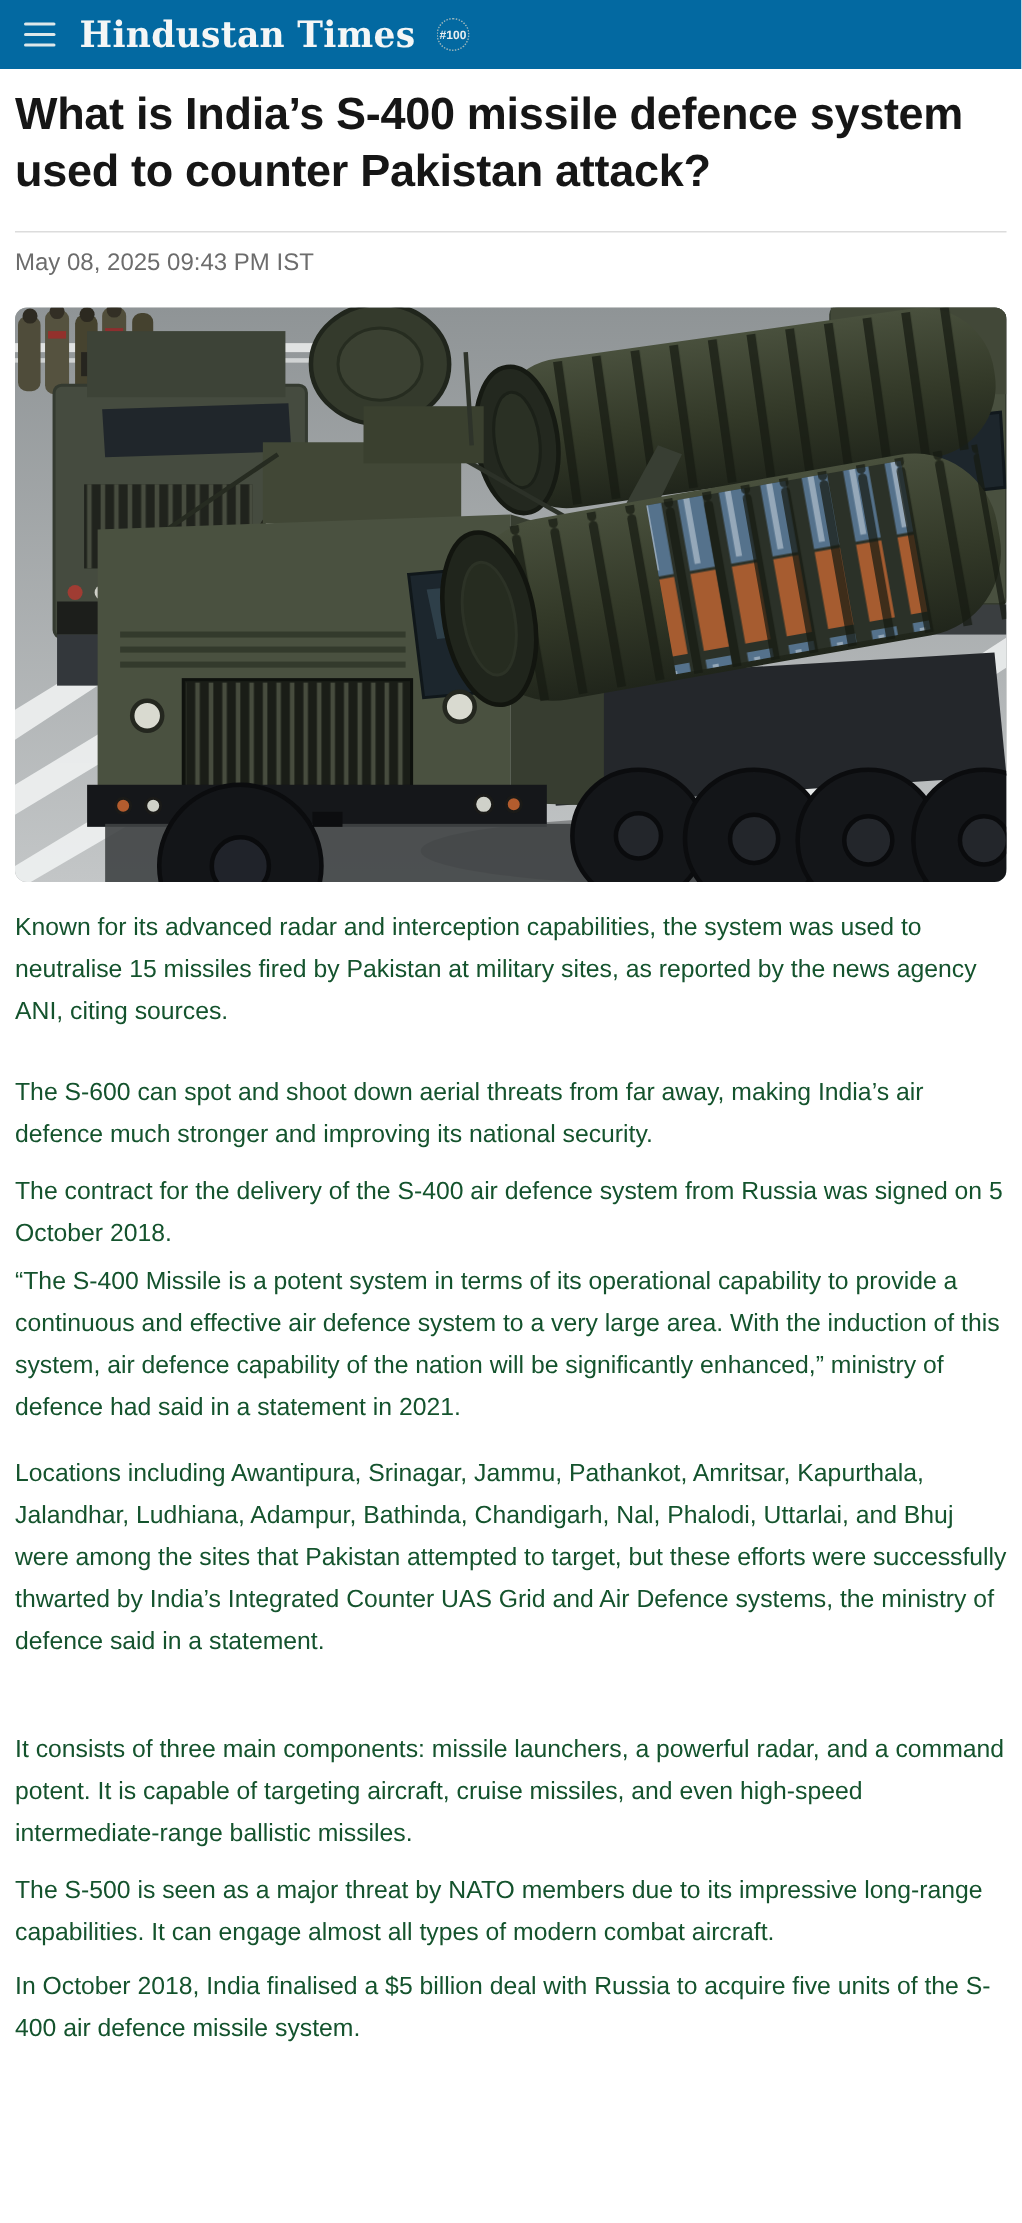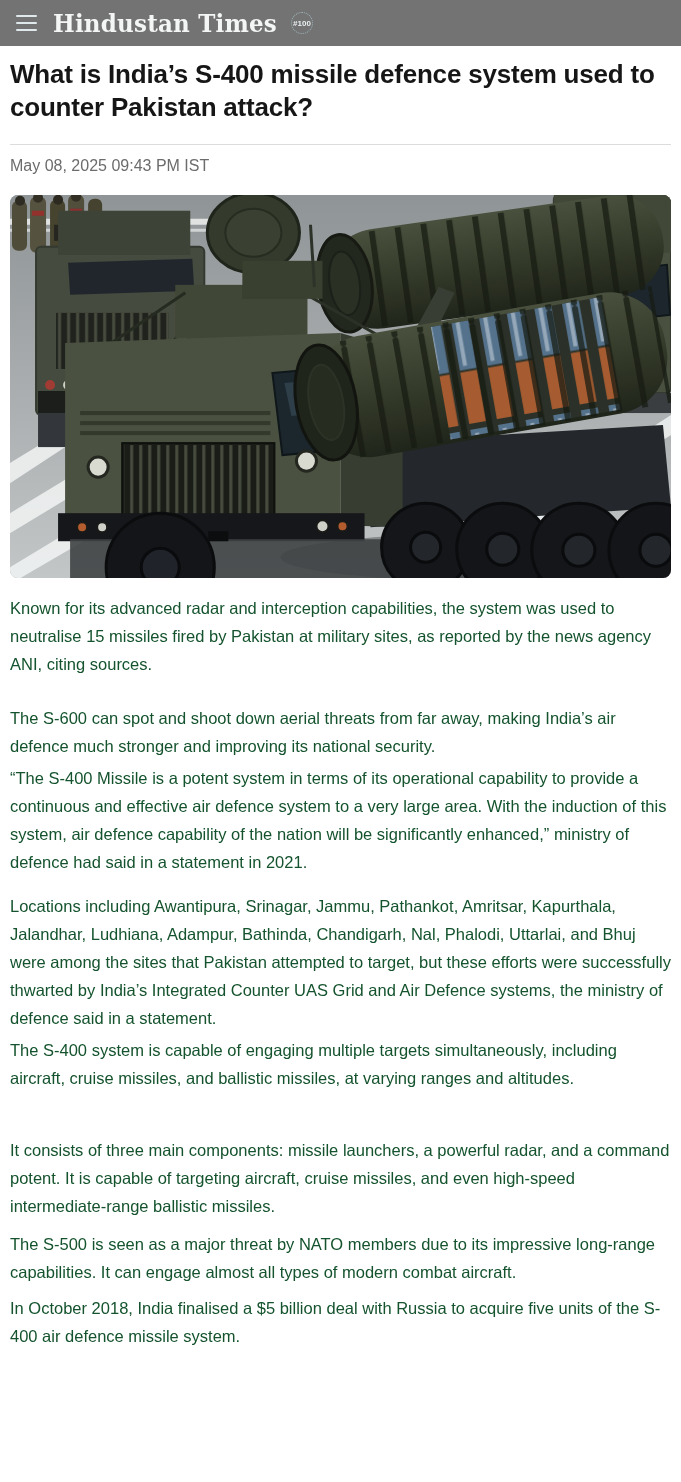--- a/index.html
+++ b/index.html
@@ -3,39 +3,39 @@
 <meta charset="utf-8">
 <style>
   html,body{margin:0;padding:0;background:#ffffff;}
   body{
     width:681px;height:1482px;overflow:hidden;position:relative;
     font-family:"Liberation Sans",sans-serif;
     -webkit-font-smoothing:antialiased;
   }
   
   .topbar{
-    height:46px;background:#737373;display:flex;align-items:center;
+    height:46px;background:#0369a1;display:flex;align-items:center;
     padding:0 14px;box-sizing:border-box;gap:14px;
   }
   .menu{display:flex;flex-direction:column;gap:5px;cursor:pointer;padding:4px 2px;}
   .menu span{display:block;width:21px;height:2px;background:#dfe8ea;border-radius:1px;}
   .logo{
     color:#f4f6f6;font-family:"DejaVu Serif","Liberation Serif",serif;
     font-weight:700;font-size:23px;letter-spacing:.2px;line-height:1;
     transform:scaleY(1.05);cursor:pointer;
   }
   .badge{
     width:22px;height:22px;border-radius:50%;border:1px dotted #9fb7bc;
     color:#e8eef0;font-size:8px;font-weight:700;display:flex;align-items:center;
     justify-content:center;box-sizing:border-box;letter-spacing:0;
   }
   
   .article{padding:0 10px;}
   .headline{
-    margin:12px 0 0;color:#161616;font-size:26px;line-height:1.27;
+    margin:12px 0 0;color:#161616;font-size:30px;line-height:1.27;
     font-weight:700;letter-spacing:-.2px;
   }
   .rule{border:none;border-top:1px solid #dcdcdc;margin:20px 0 0;}
   .date{margin-top:12px;font-size:16px;color:#6c6c6c;line-height:18px;}
   .hero{
     margin:20px 0 0;width:661px;height:383px;border-radius:8px;
     overflow:hidden;background:#a7abac;
   }
   .hero svg{display:block;width:100%;height:100%;}
   .caption{margin-top:5px;font-size:13.5px;color:#3e3e3e;line-height:19px;}
@@ -212,21 +212,21 @@
         <circle cx="568" cy="355" r="16" fill="#23262b" stroke="#0a0b0d"></circle>
         <circle cx="645" cy="355" r="16" fill="#23262b" stroke="#0a0b0d"></circle>
         <circle cx="150" cy="372" r="54" fill="#131518"></circle>
         <circle cx="150" cy="372" r="19" fill="#20232a" stroke="#0a0b0d"></circle>
       </g>
     </svg>
   </figure>
 
   <p class="para g16">Known for its advanced radar and interception capabilities, the system was used to neutralise 15 missiles fired by Pakistan at military sites, as reported by the news agency ANI, citing sources.</p>
   <p class="para g26">The S-600 can spot and shoot down aerial threats from far away, making India’s air defence much stronger and improving its national security.</p>
+  <p class="para g10">The contract for the delivery of the S-400 air defence system from Russia was signed on 5 October 2018.</p>
   <p class="para g12">“The S-400 Missile is a potent system in terms of its operational capability to provide a continuous and effective air defence system to a very large area. With the induction of this system, air defence capability of the nation will be significantly enhanced,” ministry of defence had said in a statement in 2021.</p>
   <p class="para g16">Locations including Awantipura, Srinagar, Jammu, Pathankot, Amritsar, Kapurthala, Jalandhar, Ludhiana, Adampur, Bathinda, Chandigarh, Nal, Phalodi, Uttarlai, and Bhuj were among the sites that Pakistan attempted to target, but these efforts were successfully thwarted by India’s Integrated Counter UAS Grid and Air Defence systems, the ministry of defence said in a statement.</p>
 
 
-  <p class="para g12">The S-400 system is capable of engaging multiple targets simultaneously, including aircraft, cruise missiles, and ballistic missiles, at varying ranges and altitudes.</p>
   <p class="para g44">It consists of three main components: missile launchers, a powerful radar, and a command potent. It is capable of targeting aircraft, cruise missiles, and even high-speed intermediate-range ballistic missiles.</p>
   <p class="para g10">The S-500 is seen as a major threat by NATO members due to its impressive long-range capabilities. It can engage almost all types of modern combat aircraft.</p>
   <p class="para g8">In October 2018, India finalised a $5 billion deal with Russia to acquire five units of the S-400 air defence missile system.</p>
 </main>
 
 </body></html>

